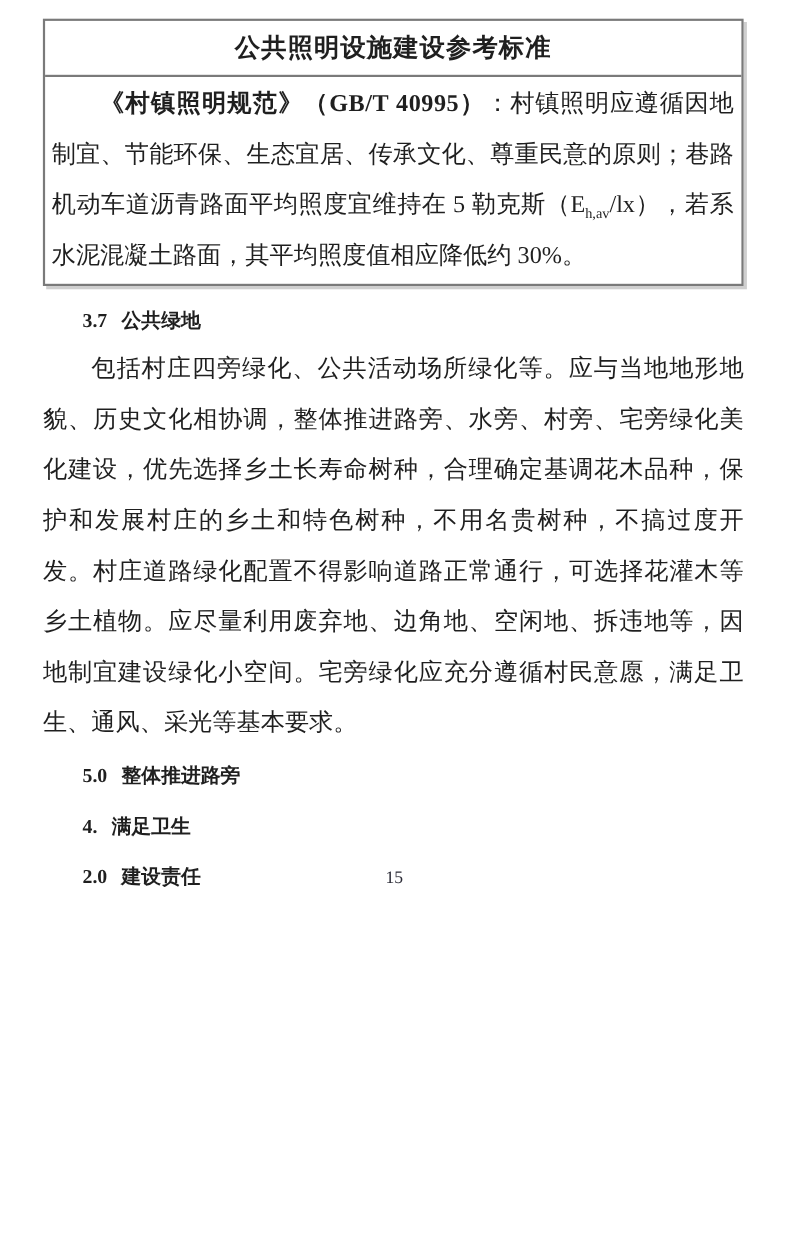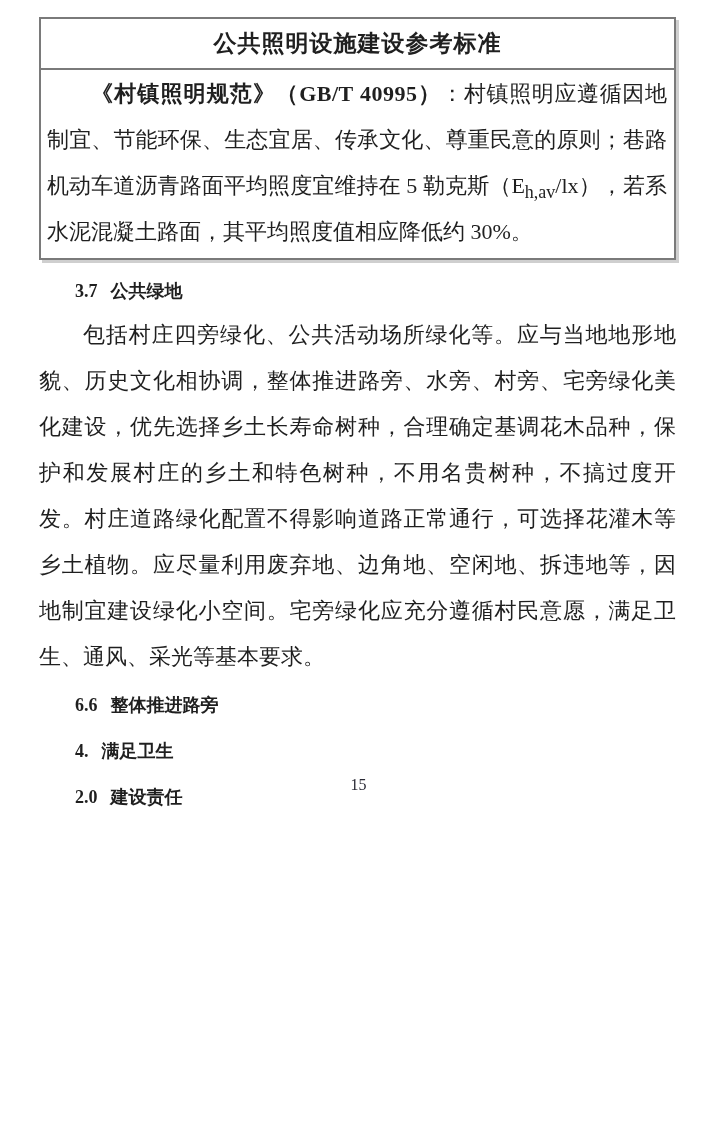--- a/index.html
+++ b/index.html
@@ -42,21 +42,21 @@
     font-size: 22px;
     line-height: 46px;
     text-align: justify;
     padding: 1px 7px 3px 6px;
     text-indent: 2em;
   }
   .ref-box-body b {
     letter-spacing: 0.5px;
   }
   sub {
-    font-size: 18px;
+    font-size: 13px;
     line-height: 0;
   }
   
   .sections {
     margin-top: 8px;
   }
   .heading {
     font-family: "Liberation Sans", sans-serif;
     font-weight: bold;
     font-size: 18px;
@@ -73,21 +73,21 @@
     font-size: 22px;
     line-height: 46px;
     text-align: justify;
     text-indent: 2em;
     font-family: Liberation Mono, monospace;
   }
   .page-number {
     position: absolute;
     left: 0;
     right: 0;
-    bottom: 14px;
+    bottom: 0;
     text-align: center;
     font-size: 16px;
     color: #2a2a35;
   }
 </style>
 </head>
 <body>
 
 <div class="page">
   <div class="content">
@@ -102,21 +102,21 @@
     <div class="sections">
 
       <div class="heading">
         <span class="num">3.7</span><span>公共绿地</span>
       </div>
 
       <p class="para">包括村庄四旁绿化、公共活动场所绿化等。应与当地地形地貌、历史文化相协调，整体推进路旁、水旁、村旁、宅旁绿化美化建设，优先选择乡土长寿命树种，合理确定基调花木品种，保护和发展村庄的乡土和特色树种，不用名贵树种，不搞过度开发。村庄道路绿化配置不得影响道路正常通行，可选择花灌木等乡土植物。应尽量利用废弃地、边角地、空闲地、拆违地等，因地制宜建设绿化小空间。宅旁绿化应充分遵循村民意愿，满足卫生、通风、采光等基本要求。</p>
 
 
       <div class="heading">
-        <span class="num">6.6</span><span>整体推进路旁</span>
+        <span class="num">5.0</span><span>整体推进路旁</span>
       </div>
 
 
       <div class="heading">
         <span class="num">4.</span><span>满足卫生</span>
       </div>
 
       <div class="heading">
         <span class="num">2.0</span><span>建设责任</span>
       </div>

